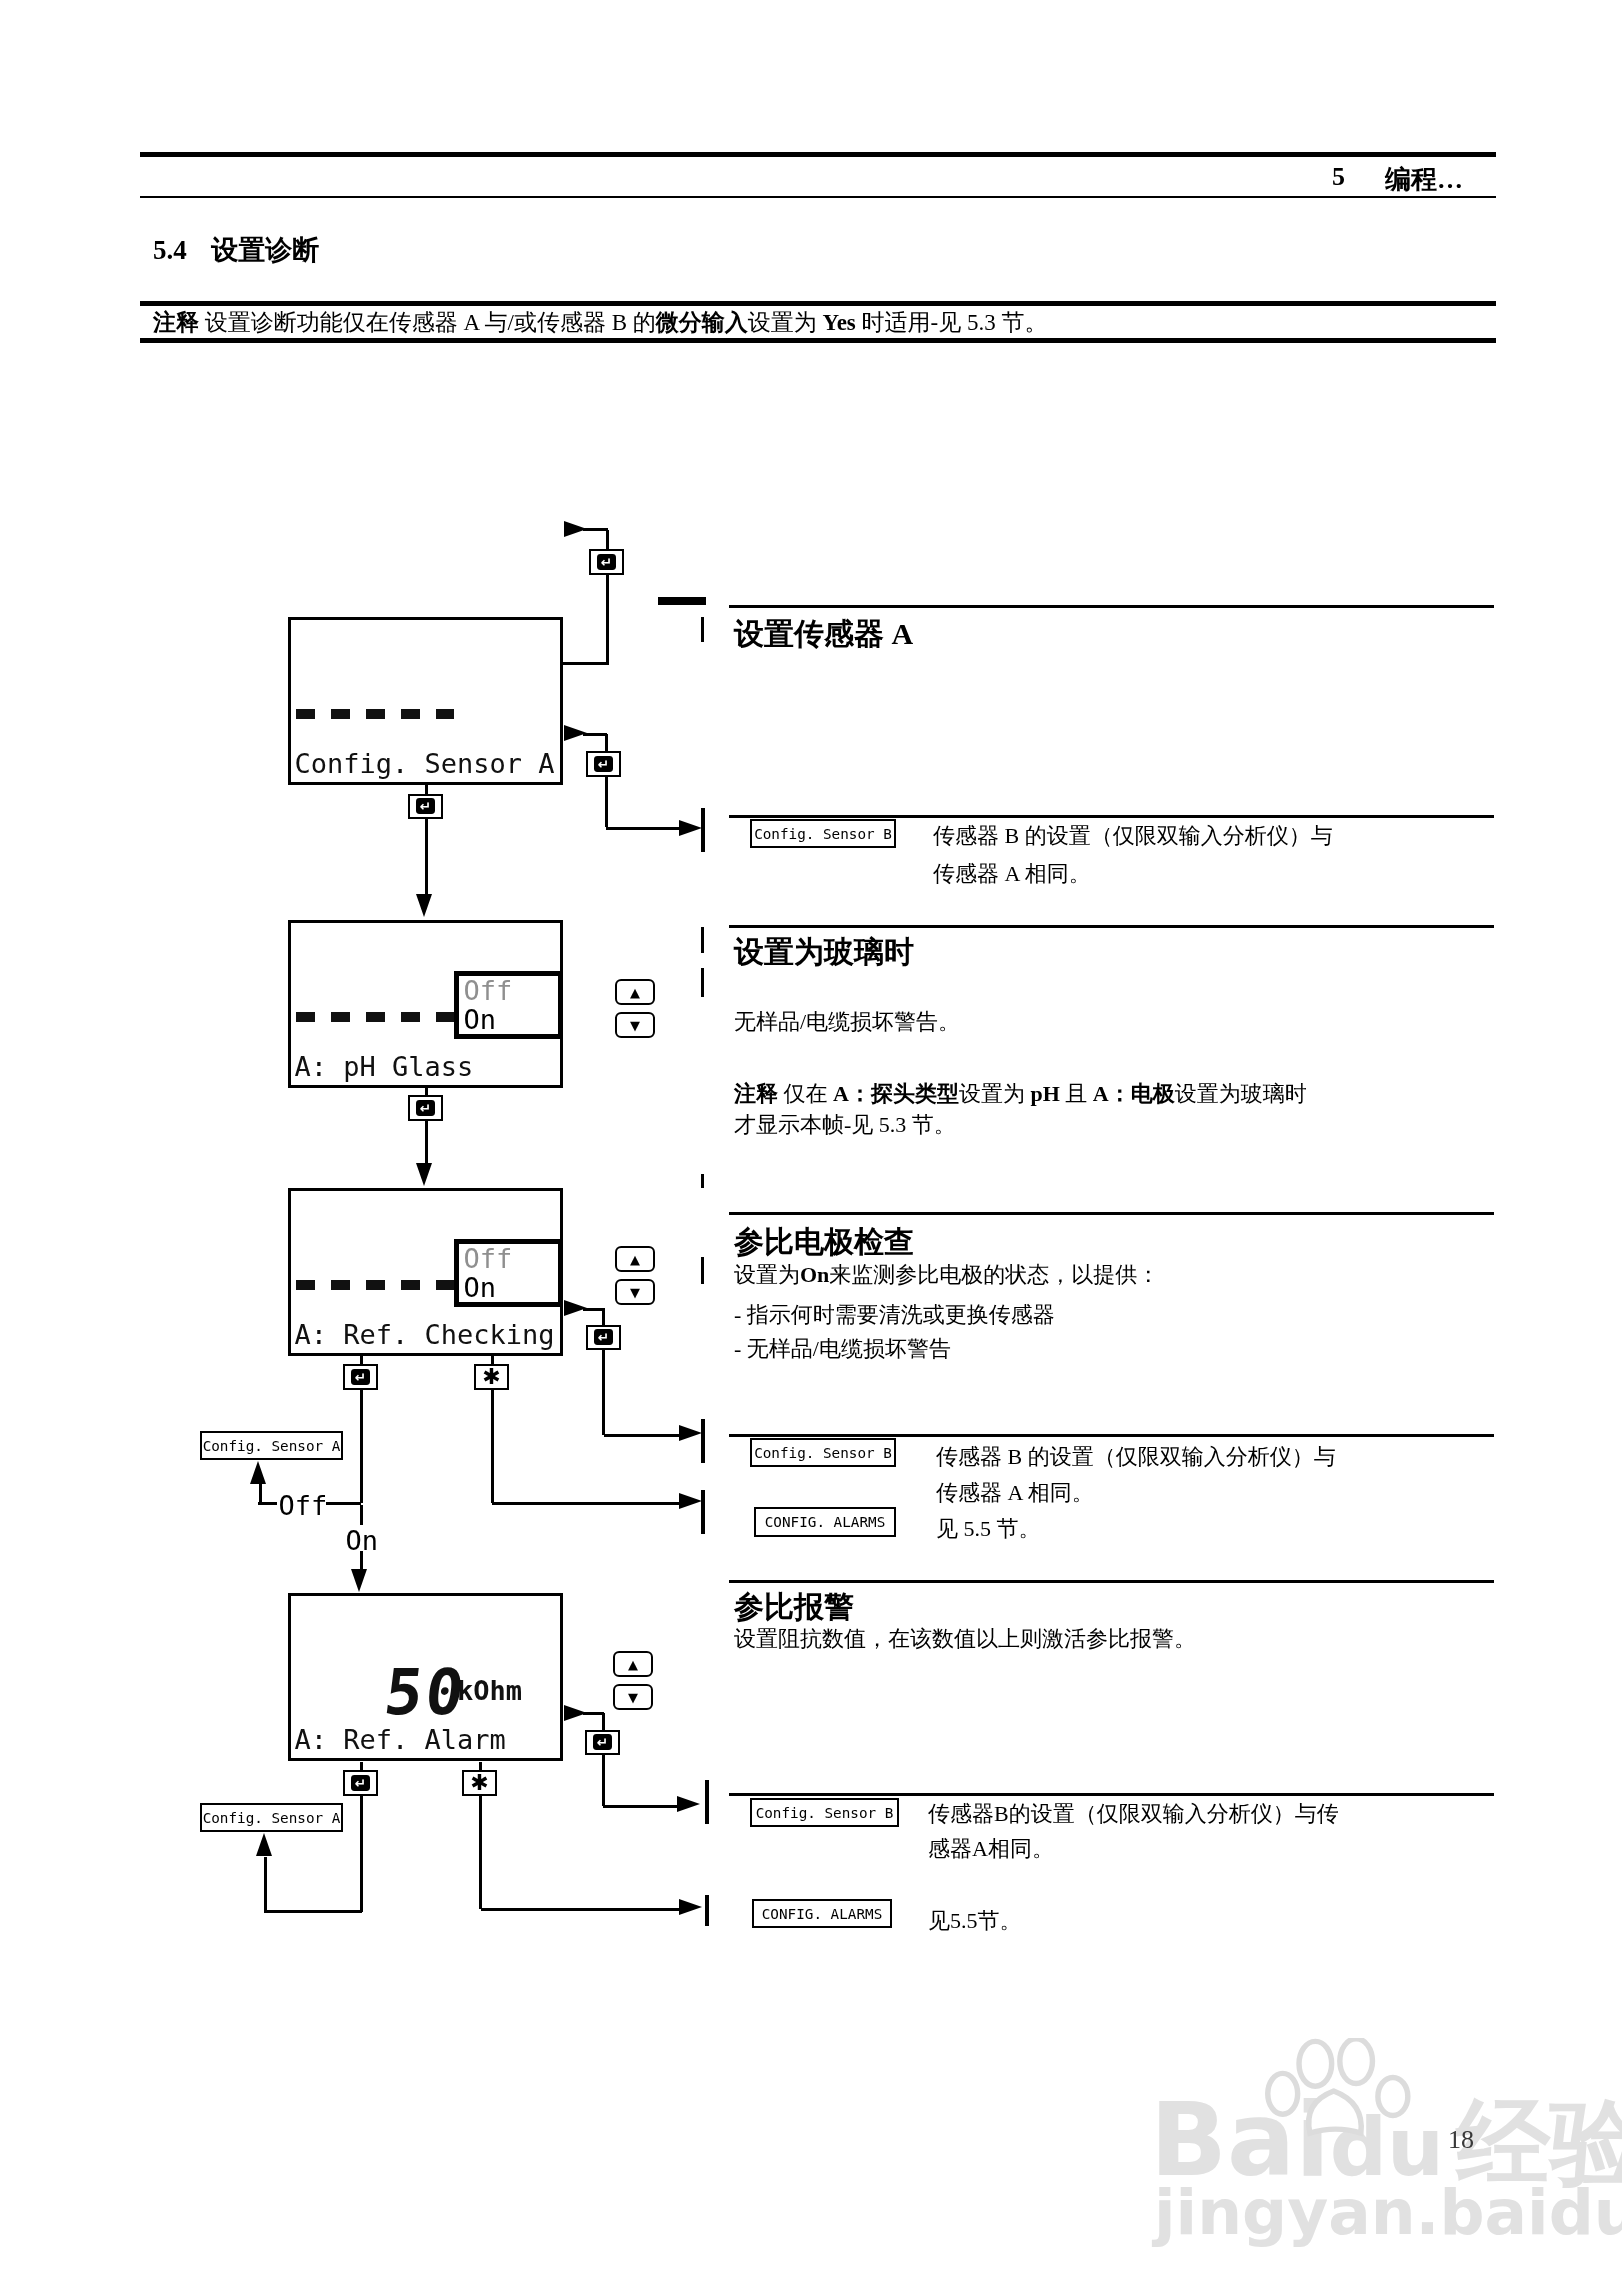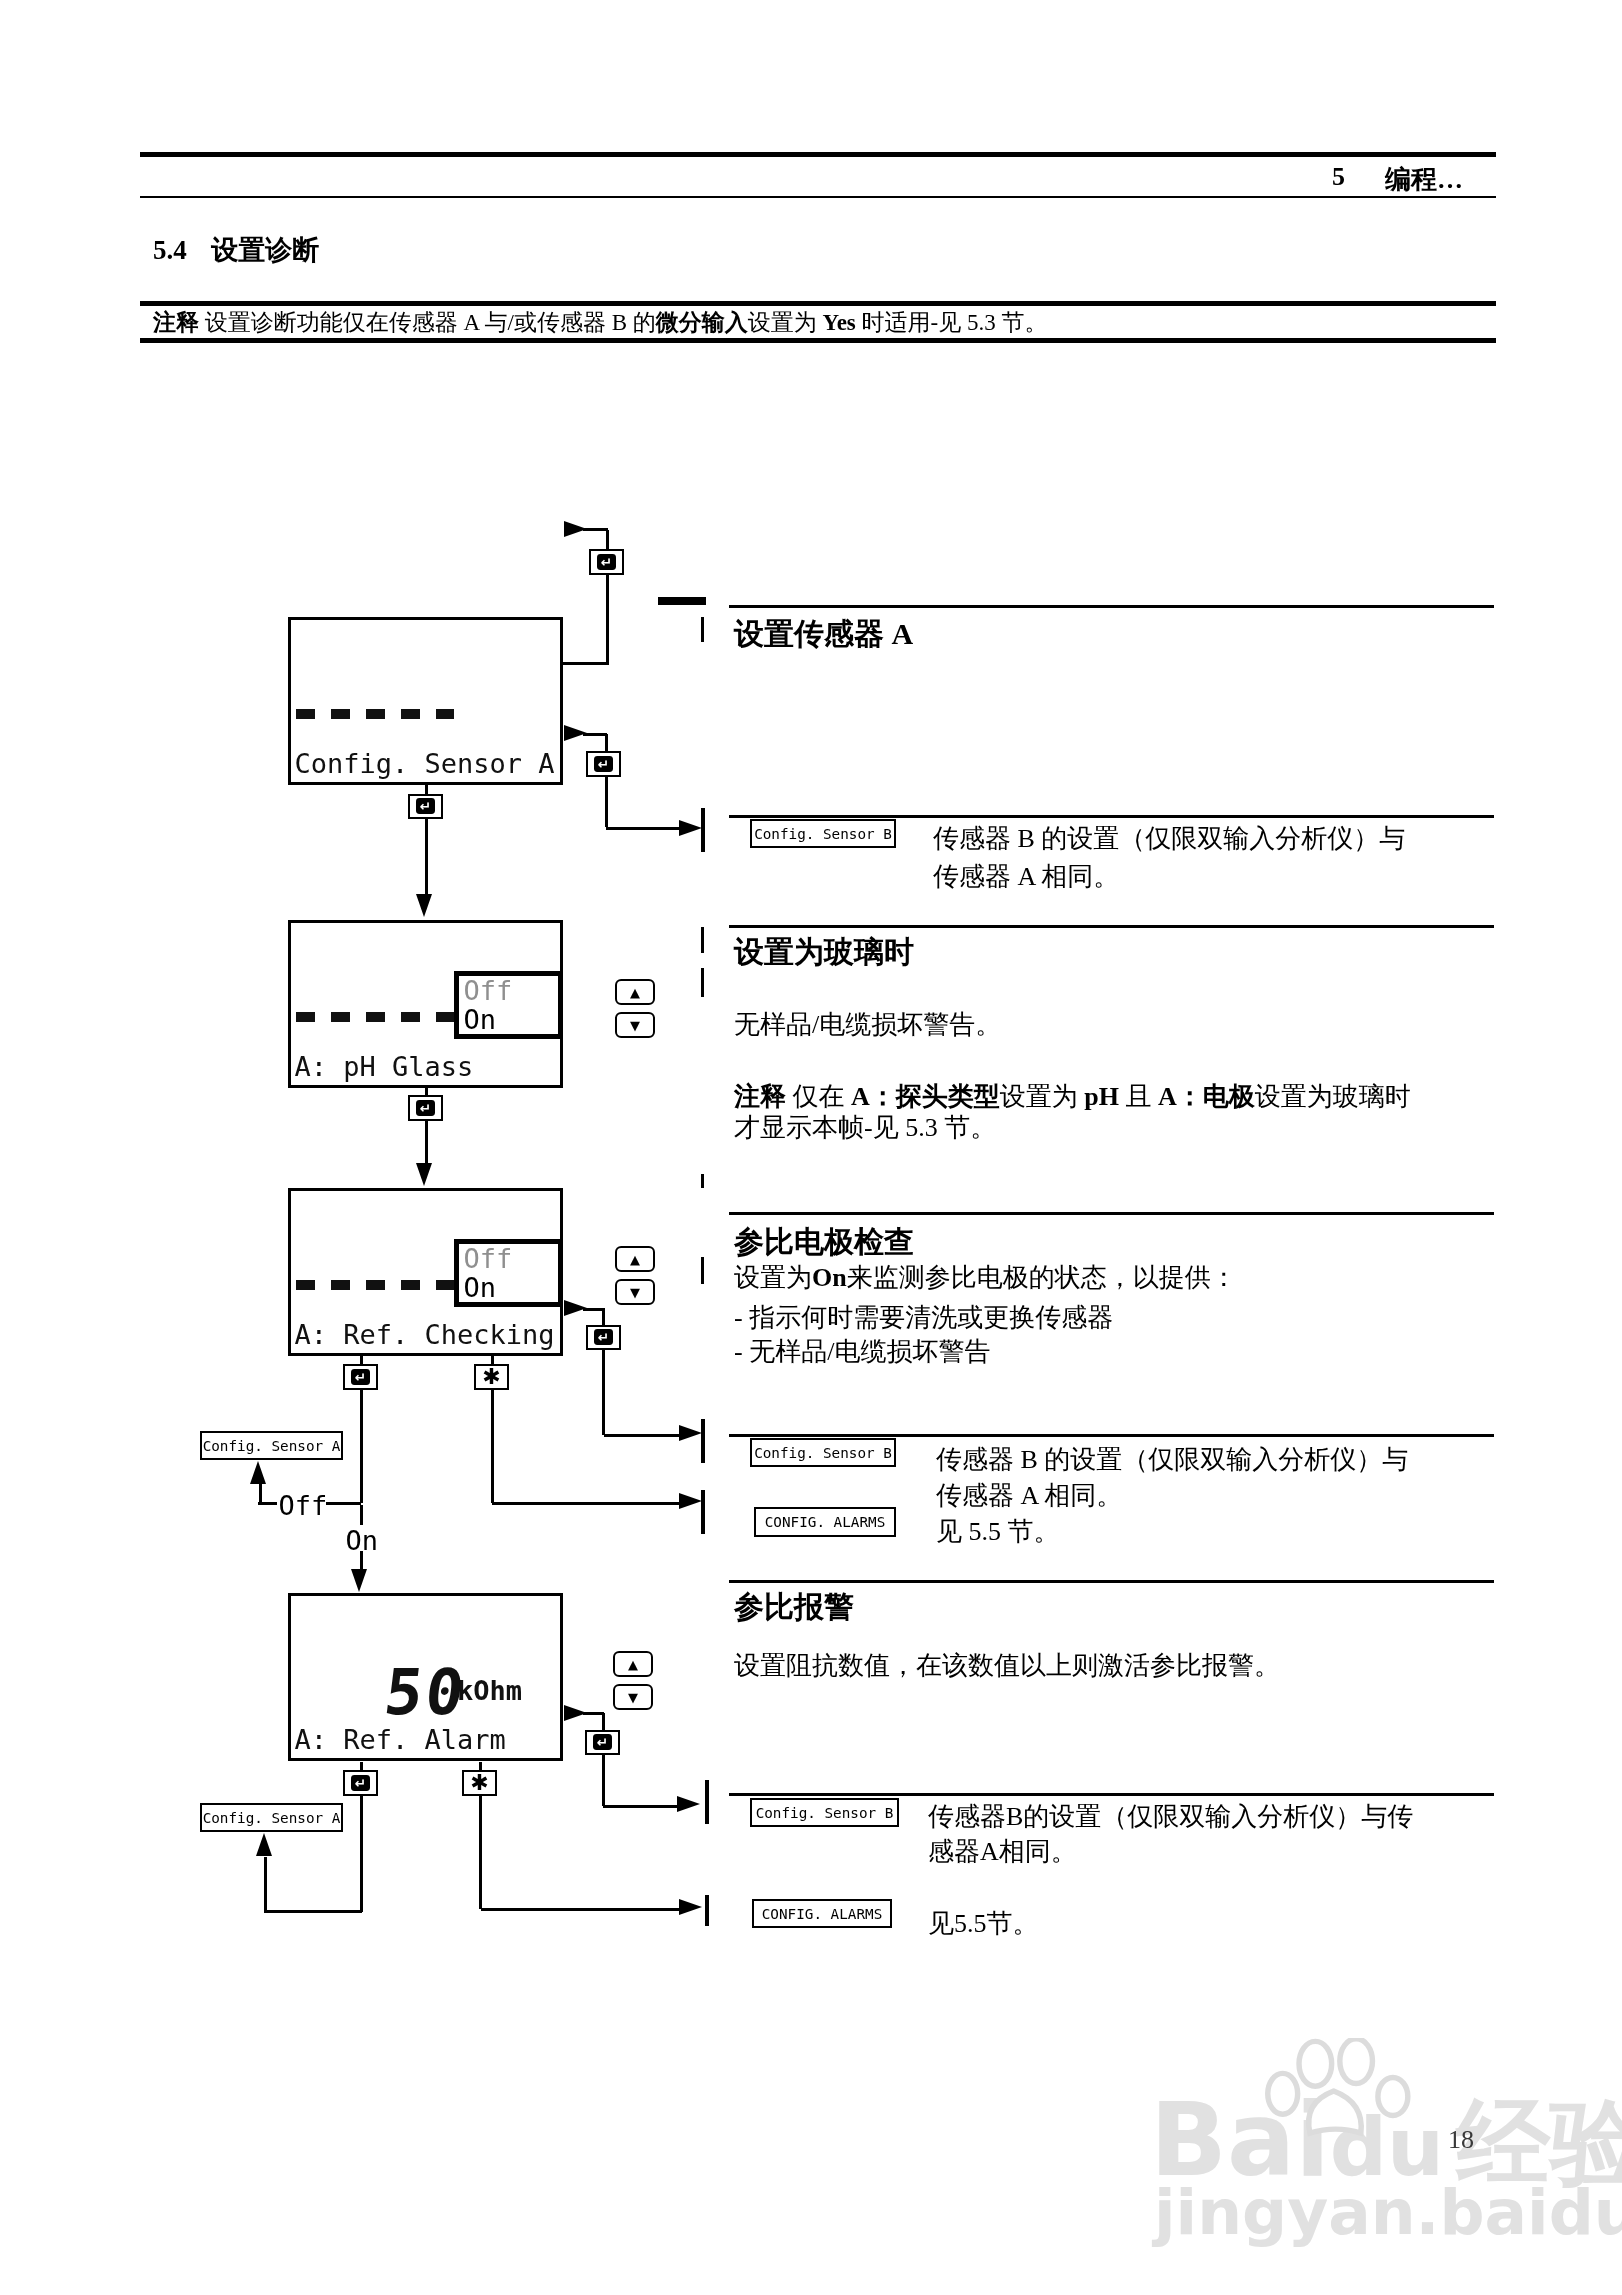--- a/index.html
+++ b/index.html
@@ -40,21 +40,21 @@
   .star{font-size:22px;font-weight:bold;font-family:"DejaVu Sans",sans-serif;line-height:1;}
   .btn{position:absolute;width:40px;height:26px;border:2.7px solid #000;border-radius:6.1px;
        box-sizing:border-box;display:flex;align-items:center;justify-content:center;
        font-size:13px;background:#fff;font-family:"DejaVu Sans",sans-serif;}
   
   .chip{position:absolute;border:2.7px solid #000;background:#fff;box-sizing:border-box;
         font-family:"DejaVu Sans Mono",monospace;font-size:14.3px;display:flex;align-items:center;
         justify-content:center;white-space:nowrap;}
   
   .sec-title{position:absolute;font-weight:bold;font-size:30px;white-space:nowrap;}
-  .body-text{position:absolute;font-size:26px;white-space:nowrap;}
+  .body-text{position:absolute;font-size:22px;white-space:nowrap;}
   .b{font-weight:bold;}
   .branch-lbl{position:absolute;font-family:"DejaVu Sans Mono",monospace;font-size:27px;
               background:#fff;padding:0 1.4px;white-space:nowrap;}
   .note-line{position:absolute;font-size:23px;white-space:nowrap;text-align:right;}
   .hdr{position:absolute;font-weight:bold;font-size:26px;display:flex;gap:40px;}
   .wm{position:absolute;color:#e1e1e1;font-family:"DejaVu Sans",sans-serif;font-weight:bold;white-space:nowrap;}
   .pgnum{position:absolute;font-size:26px;color:#3a3a3a;}
 </style>
 </head>
 <body>
@@ -257,21 +257,21 @@
   </div>
   <div class="body-text" style="left:936px;top:1442px;">传感器 B 的设置（仅限双输入分析仪）与</div>
   <div class="body-text" style="left:936px;top:1478px;">传感器 A 相同。</div>
   <div class="chip" style="left:754px;top:1507px;width:142px;height:30px;">
     <span>CONFIG. ALARMS</span>
   </div>
   <div class="body-text" style="left:936px;top:1514px;">见 5.5 节。</div>
 
   <div class="rule" style="left:729px;top:1580px;width:765px;height:2.7px;"></div>
   <div class="sec-title" style="left:734px;top:1587px;">参比报警</div>
-  <div class="body-text" style="left:734px;top:1624px;margin-top:24px;">设置阻抗数值，在该数值以上则激活参比报警。</div>
+  <div class="body-text" style="left:734px;top:1624px;">设置阻抗数值，在该数值以上则激活参比报警。</div>
 
   <div class="rule" style="left:729px;top:1793px;width:765px;height:2.7px;"></div>
   <div class="chip" style="left:750px;top:1798px;width:149px;height:29px;">
     <span>Config. Sensor B</span>
   </div>
   <div class="body-text" style="left:928px;top:1799px;">传感器B的设置（仅限双输入分析仪）与传</div>
   <div class="body-text" style="left:928px;top:1834px;">感器A相同。</div>
   <div class="chip" style="left:752px;top:1899px;width:140px;height:29px;">
     <span>CONFIG. ALARMS</span>
   </div>

